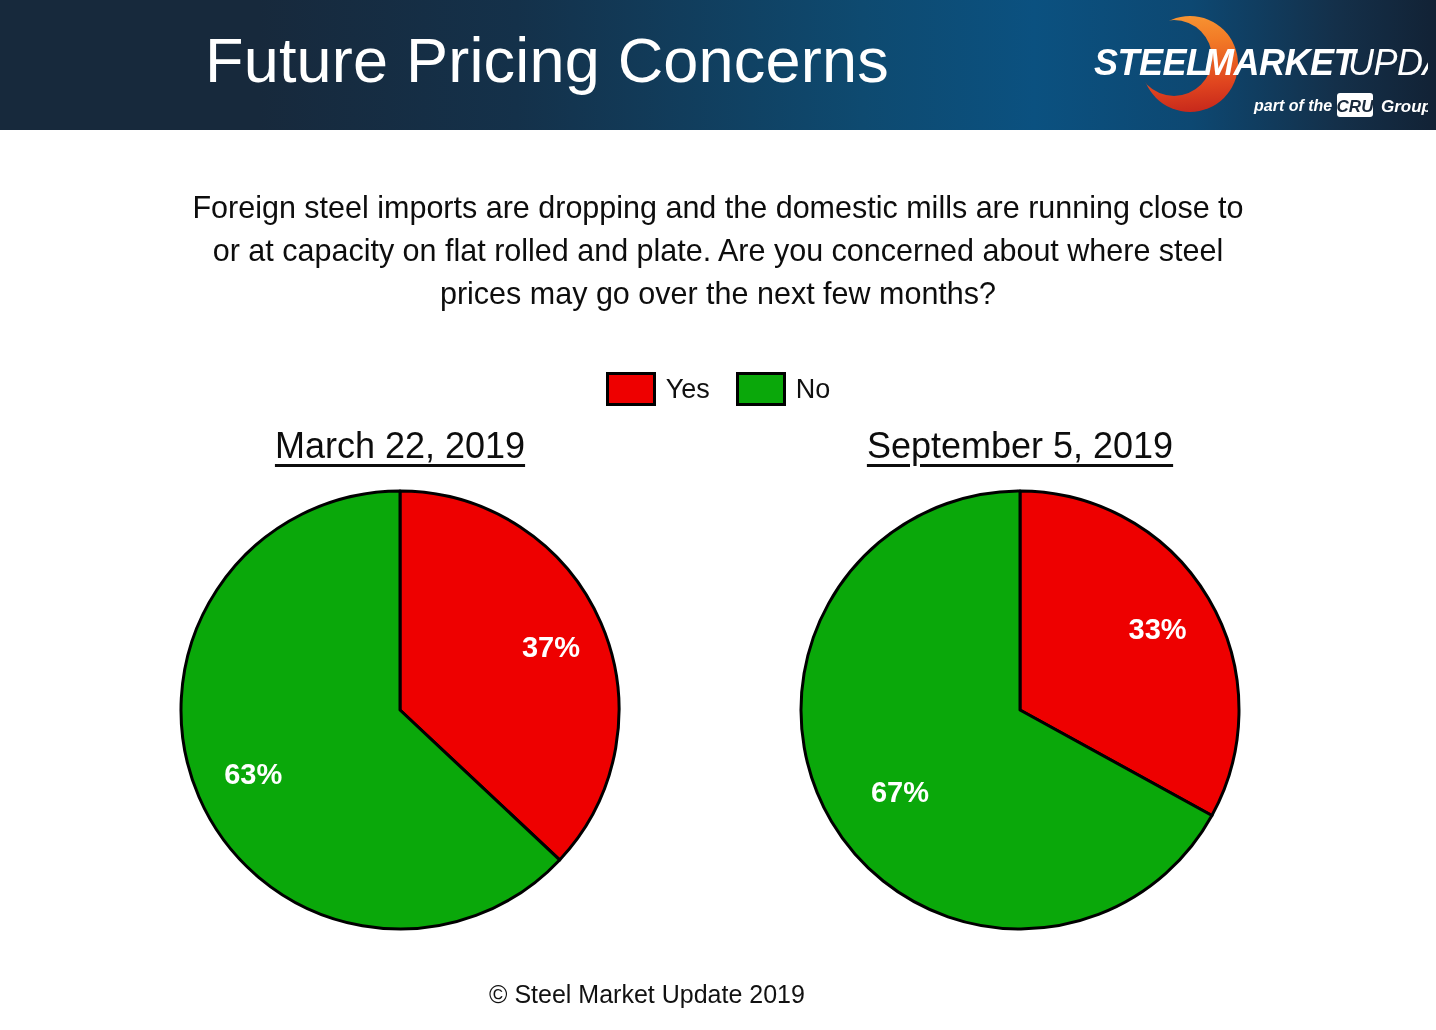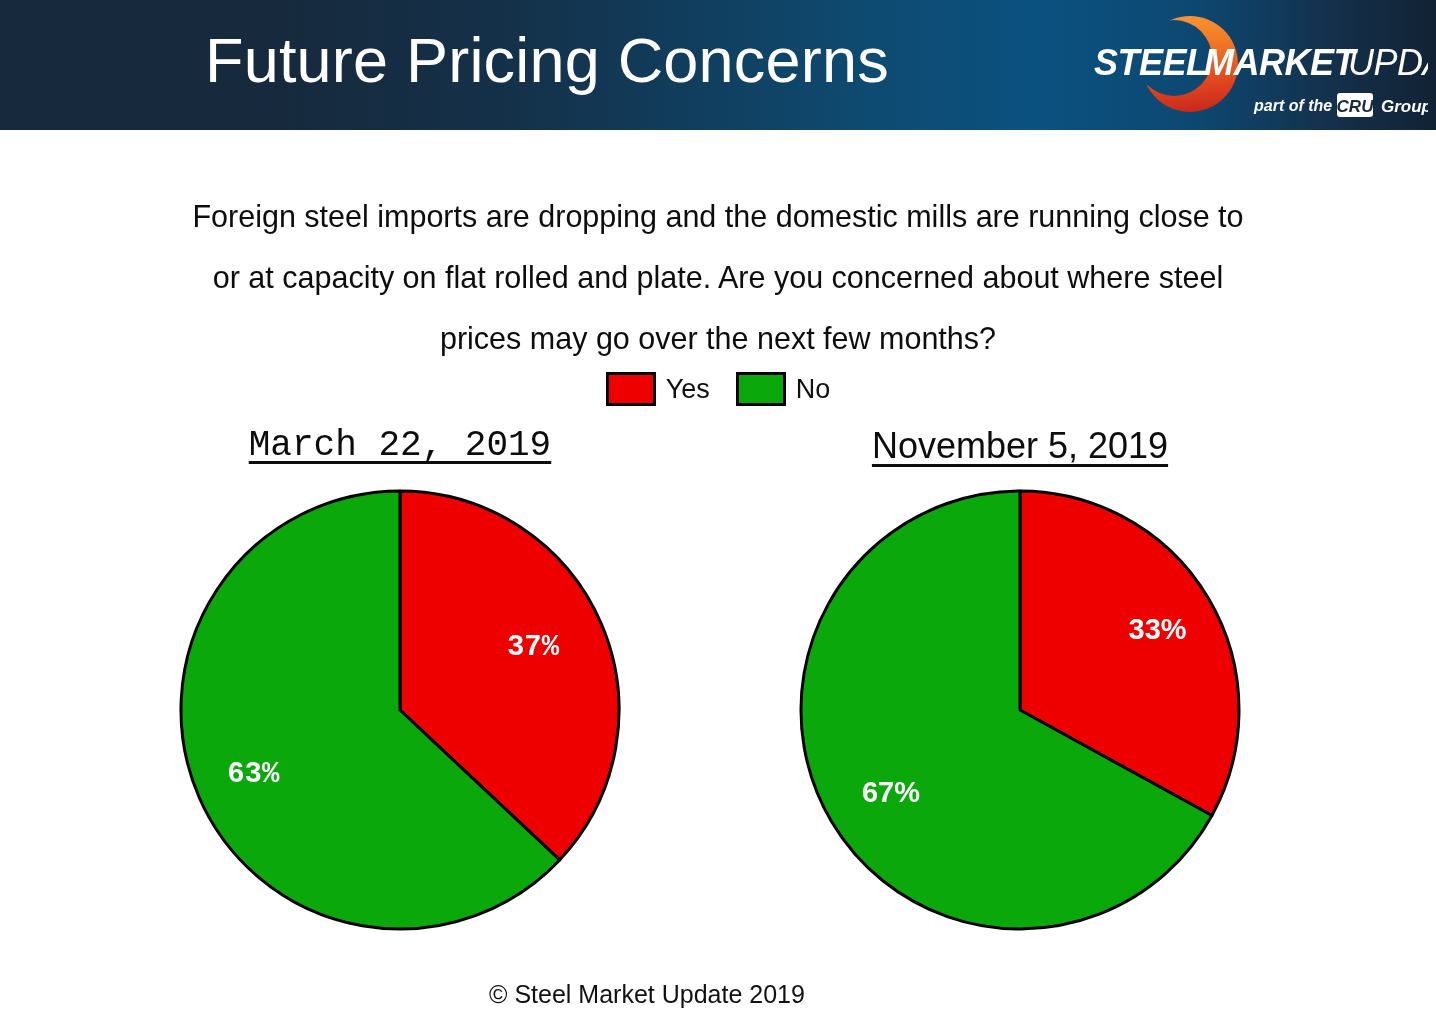--- a/index.html
+++ b/index.html
@@ -57,21 +57,21 @@
   .logo svg { display: block; }
 
   
   .question {
     position: absolute;
     left: 180px;
     top: 186px;
     width: 1076px;
     text-align: center;
     font-size: 30.5px;
-    line-height: 61px;
+    line-height: 43px;
     color: #0d0d0d;
     font-weight: 400;
   }
 
   
   .legend {
     position: absolute;
     left: 0;
     top: 372px;
     width: 1436px;
@@ -104,21 +104,21 @@
     top: 424px;
     width: 1436px;
     height: 560px;
   }
   .chart-block {
     position: absolute;
     top: 0;
     width: 560px;
     text-align: center;
   }
-  .chart-block.left  { left: 120px; font-family: Liberation Mono, monospace; }
+  .chart-block.left  { left: 120px; }
   .chart-block.right { left: 740px; }
 
   .chart-title {
     font-size: 36px;
     color: #0d0d0d;
     text-decoration: underline;
     text-underline-offset: 6px;
     line-height: 1.2;
     display: inline-block;
   }
@@ -206,33 +206,33 @@
 
   <div class="chart-block left">
     <div class="chart-title">March 22, 2019</div>
     <div class="pie-wrap">
       <svg width="450" height="450" viewBox="0 0 450 450" id="pie0">
         <g>
             <path d="M 225 225 L 225.00 6.00 A 219 219 0 0 1 384.64 374.92 Z" fill="#EE0000" stroke="#000000" stroke-width="3" stroke-linejoin="round"></path>
             <path d="M 225 225 L 384.64 374.92 A 219 219 0 1 1 225.00 6.00 Z" fill="#0AA80A" stroke="#000000" stroke-width="3" stroke-linejoin="round"></path>
           </g>
       </svg>
-      <span class="slice-label" id="pie0-lbl0" style="left: 358px; top: 161.508px; transform: translate(-50%, -50%); text-align: right;">37%</span>
+      <span class="slice-label" id="pie0-lbl0" style="left: 376px; top: 161.508px; transform: translate(-50%, -50%); text-align: right;">37%</span>
       <span class="slice-label" id="pie0-lbl1" style="left: 78.2786px; top: 288.492px; transform: translate(-50%, -50%); text-align: center;">63%</span>
     </div>
   </div>
 
   <div class="chart-block right">
-    <div class="chart-title">November 5, 2019</div>
+    <div class="chart-title">September 5, 2019</div>
     <div class="pie-wrap">
       <svg width="450" height="450" viewBox="0 0 450 450" id="pie1">
         <g>
             <path d="M 225 225 L 225.00 6.00 A 219 219 0 0 1 416.91 330.50 Z" fill="#EE0000" stroke="#000000" stroke-width="3" stroke-linejoin="round"></path>
             <path d="M 225 225 L 416.91 330.50 A 219 219 0 1 1 225.00 6.00 Z" fill="#0AA80A" stroke="#000000" stroke-width="3" stroke-linejoin="round"></path>
           </g>
       </svg>
       <span class="slice-label" id="pie1-lbl0" style="left: 362.607px; top: 143.62px; transform: translate(-50%, -50%);">33%</span>
-      <span class="slice-label" id="pie1-lbl1" style="left: 96px; top: 306.38px; transform: translate(-50%, -50%);">67%</span>
+      <span class="slice-label" id="pie1-lbl1" style="left: 105px; top: 306.38px; transform: translate(-50%, -50%);">67%</span>
     </div>
   </div>
 </div>
 
 <div class="footer">© Steel Market Update 2019</div>
 
 </body></html>

